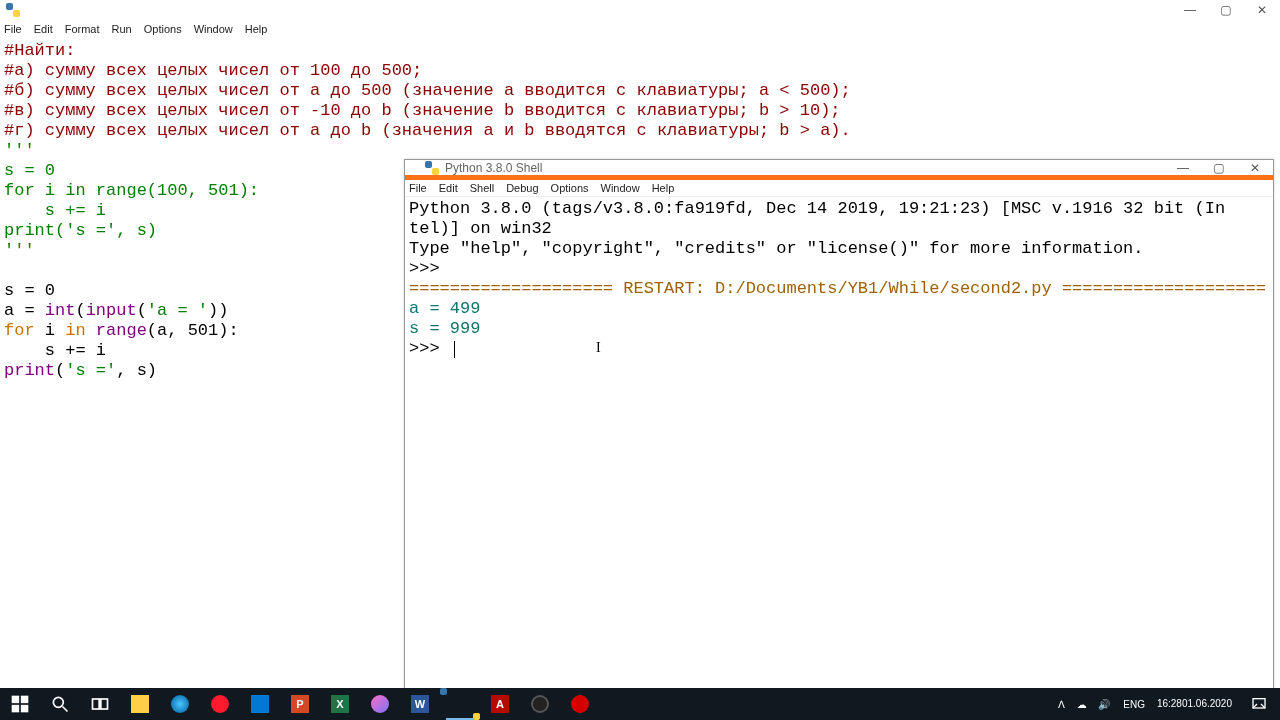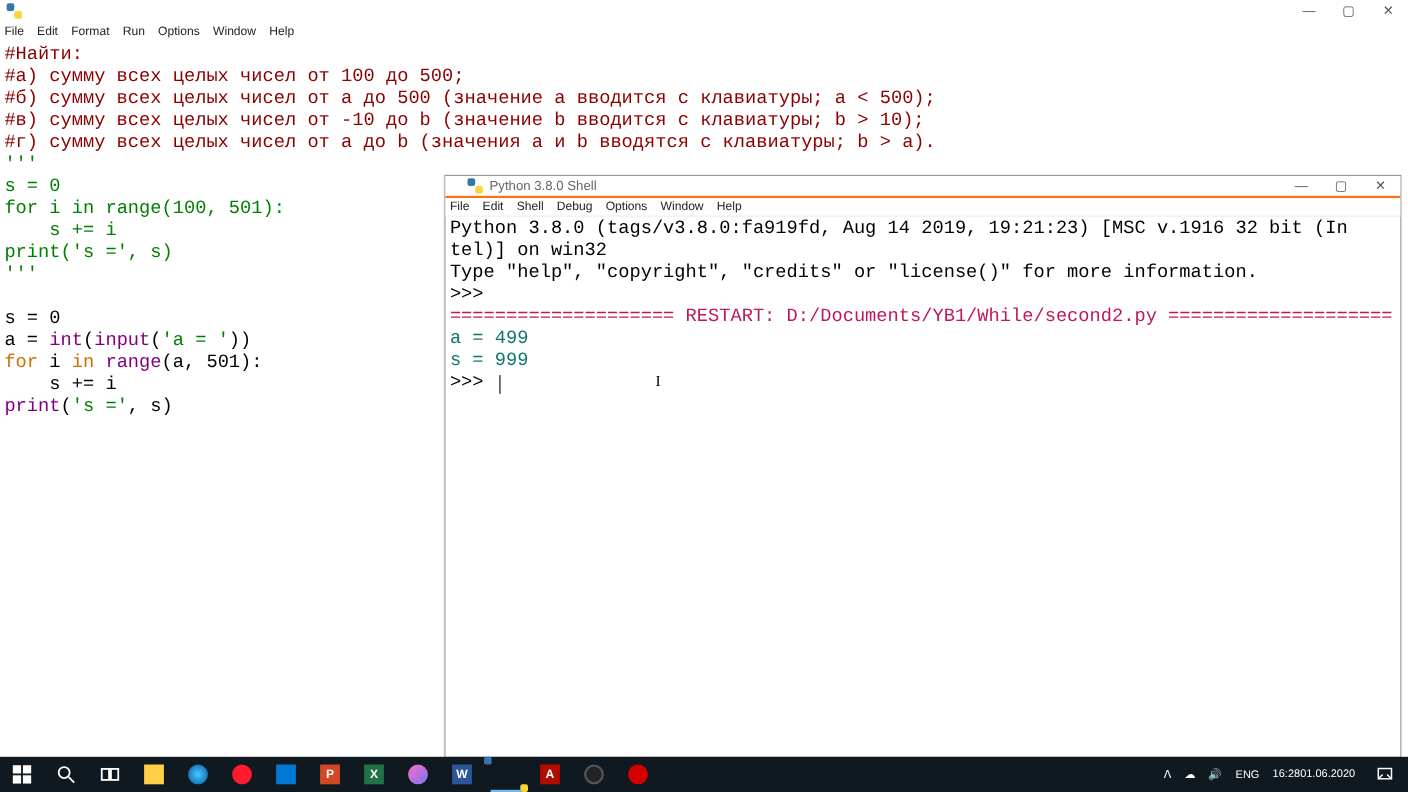--- a/index.html
+++ b/index.html
@@ -21,25 +21,25 @@
   .menubar span { cursor:default; }
 
   .code-area { padding:4px 4px; font-size:17px; line-height:20px; white-space:pre; color:#000; }
   .c-comment { color:#8b0000; }
   .c-str     { color:#008000; }
   .c-kw      { color:#cc7000; }
   .c-builtin { color:#800080;margin-top:26px; }
 
   
   .shell { position:absolute; left:404px; top:159px; width:870px; height:530px; background:#fff; border:1px solid #999; box-shadow: 0 0 2px rgba(0,0,0,.2); }
-  .shell .titlebar { background:#fff; border-bottom:2px solid #f97316;padding-left:20px; }
+  .shell .titlebar { background:#fff; border-bottom:5px solid #f97316;padding-left:20px; }
   .shell .menubar { border-bottom:1px solid #eee; }
   .shell-body { padding:2px 4px; font-size:17px; line-height:20px; white-space:pre; color:#000; }
   .s-out { color:#0f766e; }
-  .s-restart { color:#be185d; }
+  .s-restart { color:#a16207; }
   .prompt { color:#000; }
   .cursor { display:inline-block; width:1px; height:17px; background:#000; vertical-align:text-bottom; margin-left:4px; animation: blink 1s step-end infinite; }
   @keyframes blink { 50% { opacity:0; } }
   .ibeam { position:absolute; font: 14px serif; color:#000; }
 
   
   .taskbar { position:absolute; left:0; bottom:0; width:1280px; height:32px; background:#101820; display:flex; align-items:center; }
   .tbtn { width:40px; height:32px; display:flex; align-items:center; justify-content:center; position:relative; }
   .tbtn.active::after { content:""; position:absolute; bottom:0; left:6px; right:6px; height:2px; background:#76b9ed; }
   .tbtn svg, .tbtn .tico { width:20px; height:20px; }
@@ -113,21 +113,21 @@
   <div class="menubar">
     <span>File</span>
     <span>Edit</span>
     <span>Shell</span>
     <span>Debug</span>
     <span>Options</span>
     <span>Window</span>
     <span>Help</span>
   </div>
 
-  <div class="shell-body"><span>Python 3.8.0 (tags/v3.8.0:fa919fd, Aug 14 2019, 19:21:23) [MSC v.1916 32 bit (In</span>
+  <div class="shell-body"><span>Python 3.8.0 (tags/v3.8.0:fa919fd, Dec 14 2019, 19:21:23) [MSC v.1916 32 bit (In</span>
 <span>tel)] on win32</span>
 <span>Type "help", "copyright", "credits" or "license()" for more information.</span>
 <span class="prompt">&gt;&gt;&gt; </span>
 <span class="s-restart">==================== RESTART: D:/Documents/YB1/While/second2.py ====================</span>
 <span class="s-out">a = 499</span>
 <span class="s-out">s = 999</span>
 <span class="prompt">&gt;&gt;&gt; </span><span class="cursor"></span>
 </div>
 
   <span class="ibeam" style="left:191px; top:180px;">I</span>

